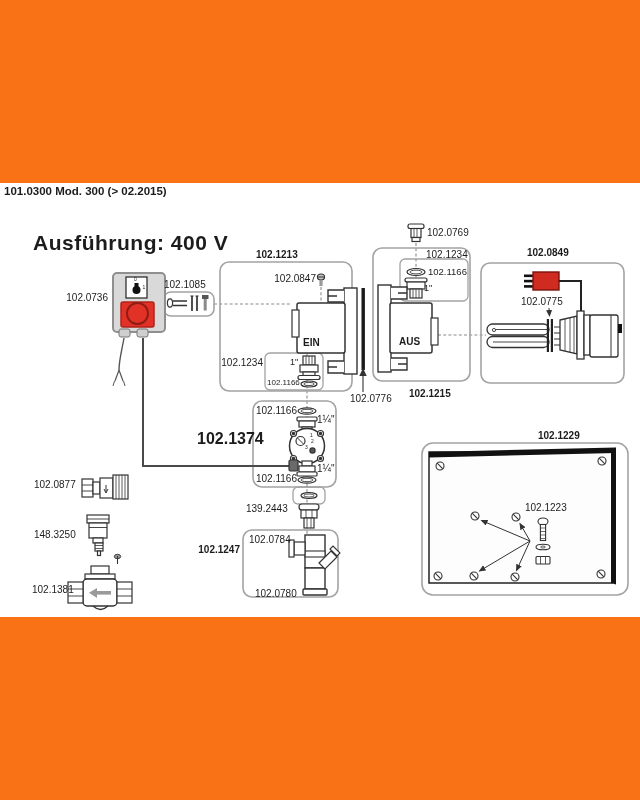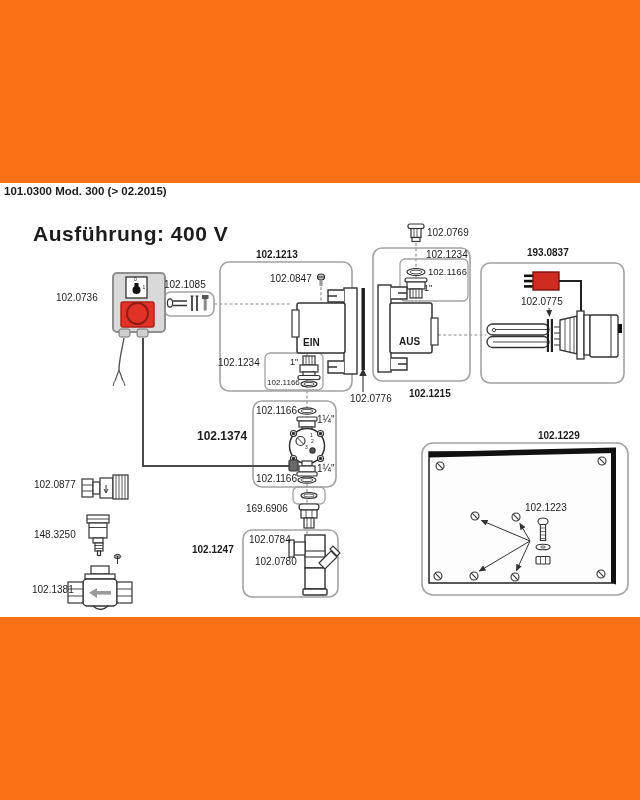--- a/index.html
+++ b/index.html
@@ -3,29 +3,29 @@
 <meta charset="utf-8">
 <style>
   html,body{margin:0;padding:0;background:#000;}
   .stage{position:relative;width:640px;height:800px;background:#f97316;overflow:hidden;
          font-family:"Liberation Sans",sans-serif;}
   .white{position:absolute;left:0;top:183px;width:640px;height:434px;background:#fff;}
   svg.draw{position:absolute;left:0;top:0;}
   .lbl{position:absolute;white-space:nowrap;color:#1c1c1c;font-size:10px;line-height:1.1;}
   .b{font-weight:bold;}
   .c{text-align:left;}
-  .r{text-align:left;}
+  .r{text-align:right;}
   .s8{font-size:8px;}
   .s9{font-size:9px;}
   .s95{font-size:9.5px;}
   .s10{font-size:10px;}
   .s105{font-size:10px;}
   .s115{font-size:11.5px;}
-  .s12{font-size:12px;}
-  .s21{font-size:21px;letter-spacing:.5px;}
+  .s12{font-size:16px;}
+  .s21{font-size:21px;letter-spacing:.5px;margin-top:9px;}
   .s5{font-size:5px;}
 </style>
 </head>
 <body>
 
 <div class="stage">
   <div class="white"></div>
 
   <svg class="draw" width="640" height="800" viewBox="0 0 640 800">
     <defs>
@@ -313,36 +313,36 @@
 
   <div class="lbl c" style="left:350px;top:393px;width:50px">102.0776</div>
 
   <div class="lbl" style="left:427px;top:227px">102.0769</div>
   <div class="lbl" style="left:426px;top:249px">102.1234</div>
   <div class="lbl s95" style="left:428px;top:267px">102.1166</div>
   <div class="lbl s9" style="left:424px;top:284px">1"</div>
   <div class="lbl b s105" style="left:399px;top:336px">AUS</div>
   <div class="lbl b c" style="left:409px;top:388px;width:54px">102.1215</div>
 
-  <div class="lbl b c" style="left:527px;top:247px;width:52px">193.0837</div>
+  <div class="lbl b c" style="left:527px;top:247px;width:52px">102.0849</div>
   <div class="lbl" style="left:521px;top:296px">102.0775</div>
 
   <div class="lbl b s12 r" style="left:197px;top:430px;width:50px">102.1374</div>
   <div class="lbl" style="left:256px;top:405px">102.1166</div>
   <div class="lbl s10" style="left:317px;top:414px">1¼"</div>
   <div class="lbl s10" style="left:317px;top:463px">1¼"</div>
   <div class="lbl" style="left:256px;top:473px">102.1166</div>
   <div class="lbl s5" style="left:310px;top:433px">1</div>
   <div class="lbl s5" style="left:311px;top:439px">2</div>
   <div class="lbl s5" style="left:305px;top:445px">3</div>
 
-  <div class="lbl" style="left:246px;top:503px">169.6906</div>
+  <div class="lbl" style="left:246px;top:503px">139.2443</div>
   <div class="lbl b r" style="left:192px;top:544px;width:48px">102.1247</div>
   <div class="lbl" style="left:249px;top:534px">102.0784</div>
-  <div class="lbl" style="left:255px;top:556px">102.0780</div>
+  <div class="lbl" style="left:255px;top:588px">102.0780</div>
 
   <div class="lbl" style="left:34px;top:479px">102.0877</div>
   <div class="lbl" style="left:34px;top:529px">148.3250</div>
   <div class="lbl" style="left:32px;top:584px">102.1381</div>
 
   <div class="lbl b" style="left:538px;top:430px">102.1229</div>
   <div class="lbl" style="left:525px;top:502px">102.1223</div>
 </div>
 
 </body></html>

